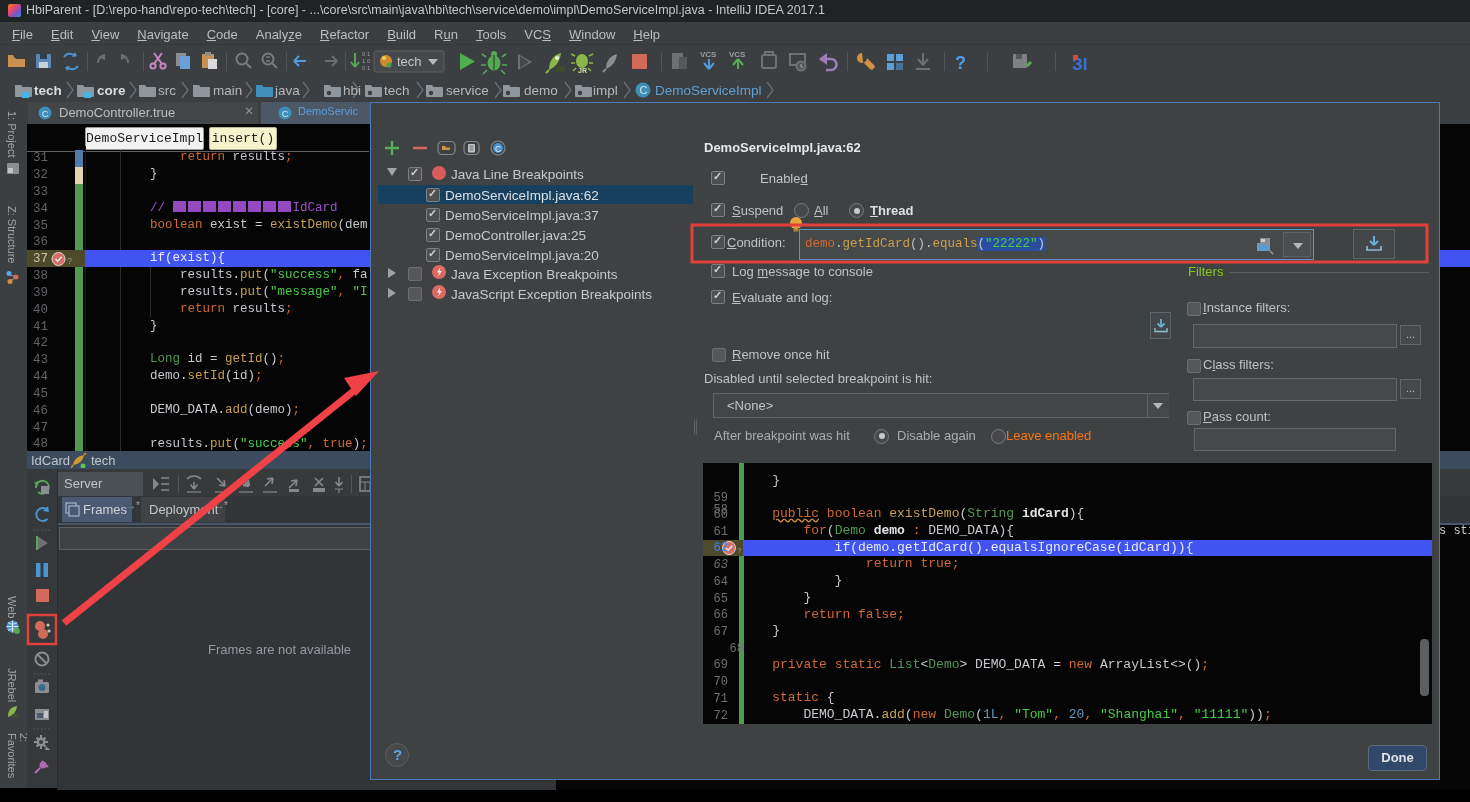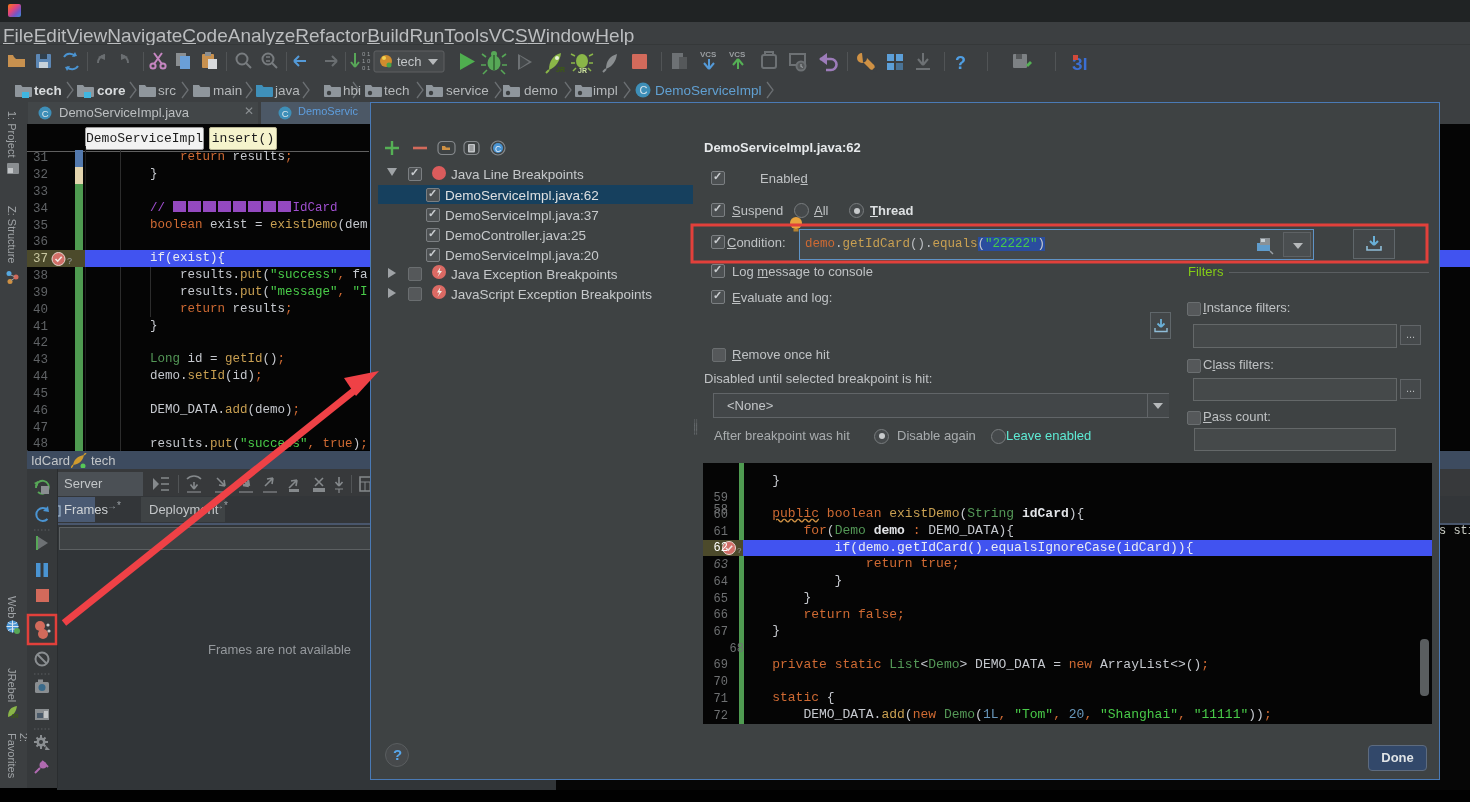--- a/index.html
+++ b/index.html
@@ -9,36 +9,37 @@
 .cl{position:absolute;left:63px;white-space:pre;font:12.5px/16.84px "Liberation Mono",monospace;color:#c5c8ce;}
 .pl{position:absolute;left:38px;white-space:pre;font:13px/16.72px "Liberation Mono",monospace;color:#c5c8ce;}
 .kw{color:#cf6a33;}
 .mt{color:#c9a052;}
 .st{color:#49cb49;}
 .cm{color:#a04fd0;}
 .nm{color:#6897bb;}
 .gn{color:#549857;}
 .lnum{position:absolute;font:12.5px "Liberation Mono",monospace;color:#606366;text-align:right;width:22px;}
 .pnum{position:absolute;font:12px "Liberation Mono",monospace;color:#6e7072;text-align:right;width:22px;}
-.menuitem{display:inline-block;margin:0 0;color:#bbbdbf;font-size:19px;}
+.menuitem{display:inline-block;margin:0 9px;color:#bbbdbf;font-size:13px;}
 .cb{position:absolute;width:12px;height:12px;background:#4c5052;border:1px solid #7b7f82;border-radius:2px;}
 .cb:after{content:"✓";position:absolute;left:1px;top:-2px;color:#c9cccf;font-size:11px;font-weight:bold;}
 .cbe{position:absolute;width:12px;height:12px;background:#55585a;border:1px solid #6a6e70;border-radius:2px;}
 .radio{position:absolute;width:13px;height:13px;background:#45494b;border:1px solid #787c7e;border-radius:50%;}
 .radio.on:after{content:"";position:absolute;left:3.5px;top:3.5px;width:6px;height:6px;border-radius:50%;background:#c7cacc;}
 .lbl{position:absolute;color:#bfc2c4;font-size:13px;white-space:nowrap;}
 .fld{position:absolute;background:#45494a;border:1px solid #646869;}
 .treerow{position:absolute;left:377px;color:#c6c9cb;font-size:13.5px;white-space:nowrap;}
 u{text-decoration:underline;}
 </style>
 </head>
 <body>
 
 <div class="abs" style="left:0;top:0;width:1470px;height:22px;background:#202324;">
   <div class="abs" style="left:8px;top:4px;width:13px;height:13px;border-radius:2px;background:linear-gradient(135deg,#f97a12,#e3447d 40%,#7256c8 70%,#3a8fd2);"></div>
+  <div class="abs" style="left:26px;top:3px;font-size:12.5px;color:#c3c6c8;">HbiParent - [D:\repo-hand\repo-tech\tech] - [core] - ...\core\src\main\java\hbi\tech\service\demo\impl\DemoServiceImpl.java - IntelliJ IDEA 2017.1</div>
 </div>
 
 <div class="abs" style="left:0;top:22px;width:1470px;height:22px;background:#3c3f41;border-bottom:1px solid #353839;">
   <div class="abs" style="left:3px;top:3px;">
     <span class="menuitem"><u>F</u>ile</span><span class="menuitem"><u>E</u>dit</span><span class="menuitem"><u>V</u>iew</span><span class="menuitem"><u>N</u>avigate</span><span class="menuitem"><u>C</u>ode</span><span class="menuitem">Analy<u>z</u>e</span><span class="menuitem"><u>R</u>efactor</span><span class="menuitem"><u>B</u>uild</span><span class="menuitem">R<u>u</u>n</span><span class="menuitem"><u>T</u>ools</span><span class="menuitem">VC<u>S</u></span><span class="menuitem"><u>W</u>indow</span><span class="menuitem"><u>H</u>elp</span>
   </div>
 </div>
 
 <div id="toolbar" class="abs" style="left:0;top:45px;width:1470px;height:33px;background:#3c3f41;">
   <svg class="abs" style="left:0;top:0;width:1100px;height:33px;" viewBox="0 0 1100 33">
@@ -235,21 +236,21 @@
 </div>
 
 <div id="editor" class="abs" style="left:27px;top:102px;width:1443px;height:348px;">
 
   <div class="abs" style="left:0;top:0;width:1443px;height:21.5px;background:#3c3f41;border-bottom:1px solid #313437;">
     <div class="abs" style="left:1px;top:0;width:230px;height:21.5px;background:#424648;">
       <svg class="abs" style="left:10px;top:3.5px;width:15px;height:15px;">
           <circle cx="7" cy="7" r="6.5" fill="#3e8fb8"></circle>
           <text x="3.7" y="10.5" font-family="Liberation Sans" font-size="9.5" fill="#d7e4ec">C</text>
         </svg>
-      <div class="abs" style="left:31px;top:3px;font-size:13px;color:#bcbfc1;">DemoServiceImpl.java</div>
+      <div class="abs" style="left:31px;top:3px;font-size:13px;color:#bcbfc1;">DemoController.true</div>
       <div class="abs" style="left:216px;top:2px;font-size:12px;color:#8a8e91;">✕</div>
     </div>
     <div class="abs" style="left:234px;top:0;width:160px;height:21.5px;background:#4c5866;">
       <svg class="abs" style="left:17px;top:3.5px;width:15px;height:15px;">
           <circle cx="7" cy="7" r="6.5" fill="#3e8fb8"></circle>
           <text x="3.7" y="10.5" font-family="Liberation Sans" font-size="9.5" fill="#d7e4ec">C</text>
         </svg>
       <div class="abs" style="left:37px;top:3px;font-size:11px;color:#5e9ede;">DemoServic</div>
     </div>
   </div>
@@ -356,21 +357,21 @@
       <path d="M192 5v9M192 14l-3.5-4M192 14l3.5-4"></path>
         <path d="M188 17h8M192 17v4" stroke-width="1.2"></path>
       <path d="M213 5h15v14h-15z"></path>
         <path d="M213 10h15M218 10v9M223 10v9" stroke-width="1"></path>
     </g>
     <g stroke="#515456" stroke-width="1">
         <path d="M31.5 3v18M204.5 3v18"></path>
       </g>
   </svg>
 
-  <div class="abs" style="left:16px;top:47px;width:52px;height:25px;background:#4a5a73;">
+  <div class="abs" style="left:35px;top:47px;width:70px;height:25px;background:#4a5a73;">
     <svg class="abs" style="left:3px;top:5px;width:15px;height:15px;">
         <rect x="1" y="1" width="10" height="10" fill="none" stroke="#9fb6cc" stroke-width="1.2"></rect>
         <rect x="4" y="4" width="10" height="10" fill="#4a5a73" stroke="#9fb6cc" stroke-width="1.2"></rect>
       </svg>
     <div class="abs" style="left:21px;top:5px;font-size:13px;color:#ced2d5;">Frames</div>
     <div class="abs" style="left:64px;top:3px;font-size:10px;color:#9aa0a5;">→*</div>
   </div>
   <div class="abs" style="left:114px;top:47px;width:84px;height:25px;background:#3f4345;">
     <div class="abs" style="left:8px;top:5px;font-size:13px;color:#c3c6c8;">Deployment</div>
     <div class="abs" style="left:73px;top:3px;font-size:10px;color:#9aa0a5;">→*</div>
@@ -548,21 +549,21 @@
         <svg class="abs" style="left:4px;top:8px;width:12px;height:8px;">
           <path d="M1 1l5 6 5-6z" fill="#b6b9bb"></path>
         </svg>
       </div>
   </div>
   <div class="abs" style="left:322px;top:318px;width:8px;height:22px;color:#6a6e71;font-size:7px;line-height:4px;">⣿<br>⣿<br>⣿</div>
   <div class="lbl" style="left:343px;top:324.5px;color:#a8acae;">After breakpoint was hit</div>
   <div class="radio on" style="left:503px;top:325.9px;"></div>
   <div class="lbl" style="left:526px;top:324.5px;color:#a8acae;">Disable again</div>
   <div class="radio" style="left:620px;top:325.9px;"></div>
-  <div class="lbl" style="left:635px;top:324.5px;color:#5eead4;">Leave enabled</div>
+  <div class="lbl" style="left:635px;top:324.5px;color:#f97316;">Leave enabled</div>
 
   <div class="lbl" style="left:817px;top:161px;color:#84cc16;">Filters</div>
   <div class="abs" style="left:858px;top:169px;width:200px;height:1px;background:#5a5e61;"></div>
   <div class="cbe" style="left:816px;top:198.5px;"></div>
   <div class="lbl" style="left:832px;top:197px;"><u>I</u>nstance filters:</div>
   <div class="fld" style="left:822px;top:220.8px;width:202px;height:22px;"></div>
   <div class="abs" style="left:1029px;top:221.8px;width:21px;height:20px;background:#45494b;border:1px solid #616568;color:#b6b9bb;font-size:11px;text-align:center;line-height:16px;box-sizing:border-box;">...</div>
   <div class="cbe" style="left:816px;top:255.6px;"></div>
   <div class="lbl" style="left:832px;top:254px;">C<u>l</u>ass filters:</div>
   <div class="fld" style="left:822px;top:275px;width:202px;height:21px;"></div>
@@ -577,21 +578,21 @@
     <div class="abs" style="left:0;top:76.7px;width:40px;height:16.8px;background:#4c4a2b;"></div>
     <svg class="abs" style="left:19px;top:78px;width:22px;height:14px;">
         <circle cx="7" cy="7" r="6.5" fill="#d16f68" stroke="#e8d5d0" stroke-width="1"></circle>
         <path d="M4 7l2.2 2.2 4-4.5" stroke="#f0e8e4" stroke-width="1.6" fill="none"></path>
         <text x="15" y="12" font-size="8" fill="#9a9ea1" font-family="Liberation Sans">?</text>
       </svg>
     <div class="pnum" style="left:3px;top:11.5px;margin-top:28px;">58</div>
     <div class="pnum" style="left:3px;top:28.2px;">59</div>
     <div class="pnum" style="left:3px;top:44.9px;">60</div>
     <div class="pnum" style="left:3px;top:61.6px;">61</div>
-    <div class="pnum" style="left:3px;top:78.4px;color:#ffffff;">62</div>
+    <div class="pnum" style="left:3px;top:78.4px;color:#3b82f6;">62</div>
     <div class="pnum" style="left:3px;top:95.1px;font-style:italic;">63</div>
     <div class="pnum" style="left:3px;top:111.8px;">64</div>
     <div class="pnum" style="left:3px;top:128.5px;">65</div>
     <div class="pnum" style="left:3px;top:145.2px;">66</div>
     <div class="pnum" style="left:3px;top:162px;">67</div>
     <div class="pnum" style="left:19px;top:178.7px;">68</div>
     <div class="pnum" style="left:3px;top:195.4px;">69</div>
     <div class="pnum" style="left:3px;top:212.1px;">70</div>
     <div class="pnum" style="left:3px;top:228.9px;">71</div>
     <div class="pnum" style="left:3px;top:245.6px;">72</div>

